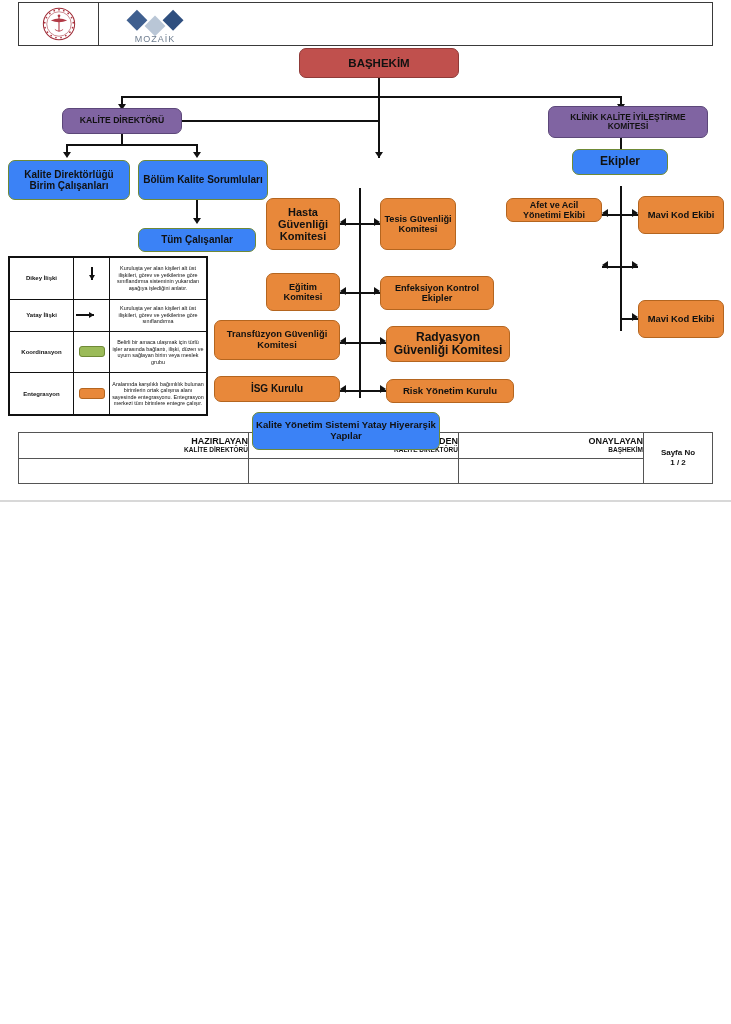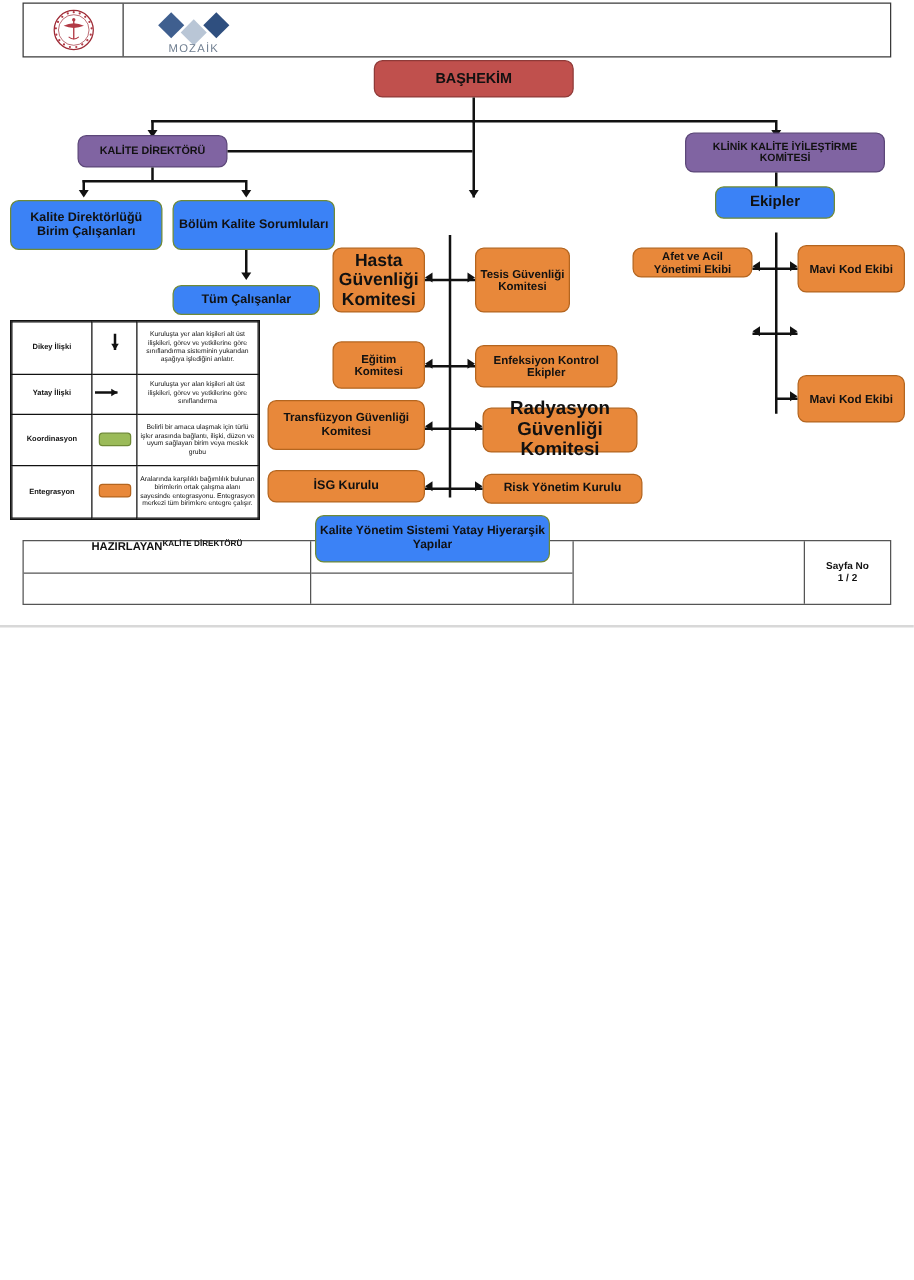--- a/index.html
+++ b/index.html
@@ -136,22 +136,22 @@
     height: 52px;
   }
   .ft-col {
     border-right: 1px solid #555;
     display: flex; flex-direction: column;
   }
   .ft-col:last-child { border-right: none; }
   .ft-head {
     height: 26px;
     border-bottom: 1px solid #555;
-    display: flex; 
-    align-items: flex-start; justify-content: center;
+    display: flex; flex-direction: column;
+    align-items: flex-end; justify-content: center;
     line-height: 1.05;
   }
   .ft-head .h1 { font-size: 9px; font-weight: bold; color: #111; }
   .ft-head .h2 { font-size: 6.5px; font-weight: bold; color: #111; }
   .ft-body { flex: 1; }
   .ft-page {
     display:flex; flex-direction: column;
     align-items:center; justify-content:center;
     height: 100%;
     line-height: 1.2;
@@ -252,21 +252,21 @@
   </div>
 
   <div class="ln ln-v" style="left:196px; top:200px; height:20px;"></div>
   <div class="arrow-d" style="left:193px; top:218px;"></div>
   <div class="node n-green" style="left:138px; top:228px; width:118px; height:24px; font-size:10px;">
     <span class="t1">Tüm Çalışanlar</span>
   </div>
 
   <div class="ln ln-v" style="left:359px; top:188px; height:210px;"></div>
 
-  <div class="node n-orange" style="left:266px; top:198px; width:74px; height:52px; font-size:14px; font-weight:bold;">
+  <div class="node n-orange" style="left:266px; top:198px; width:74px; height:52px; font-size:11px; font-weight:bold;">
     <span class="t1">Hasta Güvenliği Komitesi</span>
   </div>
   <div class="node n-orange" style="left:380px; top:198px; width:76px; height:52px; font-size:9.2px; font-weight:bold;">
     <span class="t1">Tesis Güvenliği Komitesi</span>
   </div>
   <div class="ln ln-h" style="left:340px; top:223px; width:40px;"></div>
   <div class="arrow-l" style="left:340px; top:218px;"></div>
   <div class="arrow-r" style="left:374px; top:218px;"></div>
 
   <div class="node n-orange" style="left:266px; top:273px; width:74px; height:38px; font-size:9.2px; font-weight:bold;">
@@ -275,21 +275,21 @@
   <div class="node n-orange" style="left:380px; top:276px; width:114px; height:34px; font-size:9.2px; font-weight:bold;">
     <span class="t1">Enfeksiyon Kontrol Ekipler</span>
   </div>
   <div class="ln ln-h" style="left:340px; top:292px; width:40px;"></div>
   <div class="arrow-l" style="left:340px; top:287px;"></div>
   <div class="arrow-r" style="left:374px; top:287px;"></div>
 
   <div class="node n-orange" style="left:214px; top:320px; width:126px; height:40px; font-size:9.4px; font-weight:bold;">
     <span class="t1">Transfüzyon Güvenliği Komitesi</span>
   </div>
-  <div class="node n-orange" style="left:386px; top:326px; width:124px; height:36px; font-size:15px; font-weight:bold;">
+  <div class="node n-orange" style="left:386px; top:326px; width:124px; height:36px; font-size:12px; font-weight:bold;">
     <span class="t1">Radyasyon Güvenliği Komitesi</span>
   </div>
   <div class="ln ln-h" style="left:340px; top:342px; width:46px;"></div>
   <div class="arrow-l" style="left:340px; top:337px;"></div>
   <div class="arrow-r" style="left:380px; top:337px;"></div>
 
   <div class="node n-orange" style="left:214px; top:376px; width:126px; height:26px; font-size:10px; font-weight:bold;">
     <span class="t1">İSG Kurulu</span>
   </div>
   <div class="node n-orange" style="left:386px; top:379px; width:128px; height:24px; font-size:9.6px; font-weight:bold;">
@@ -357,20 +357,24 @@
       <div class="ft-body"></div>
     </div>
     <div class="ft-col" style="width:210px;">
       <div class="ft-head">
         <span class="h1">KONTROL EDEN</span>
         <span class="h2">KALİTE DİREKTÖRÜ</span>
       </div>
       <div class="ft-body"></div>
     </div>
     <div class="ft-col" style="width:185px;">
+      <div class="ft-head">
+        <span class="h1">ONAYLAYAN</span>
+        <span class="h2">BAŞHEKİM</span>
+      </div>
       <div class="ft-body"></div>
     </div>
     <div class="ft-col" style="flex:1;">
       <div class="ft-page">
         <span class="p1">Sayfa No</span>
         <span class="p2">1 / 2</span>
       </div>
     </div>
   </div>
 

